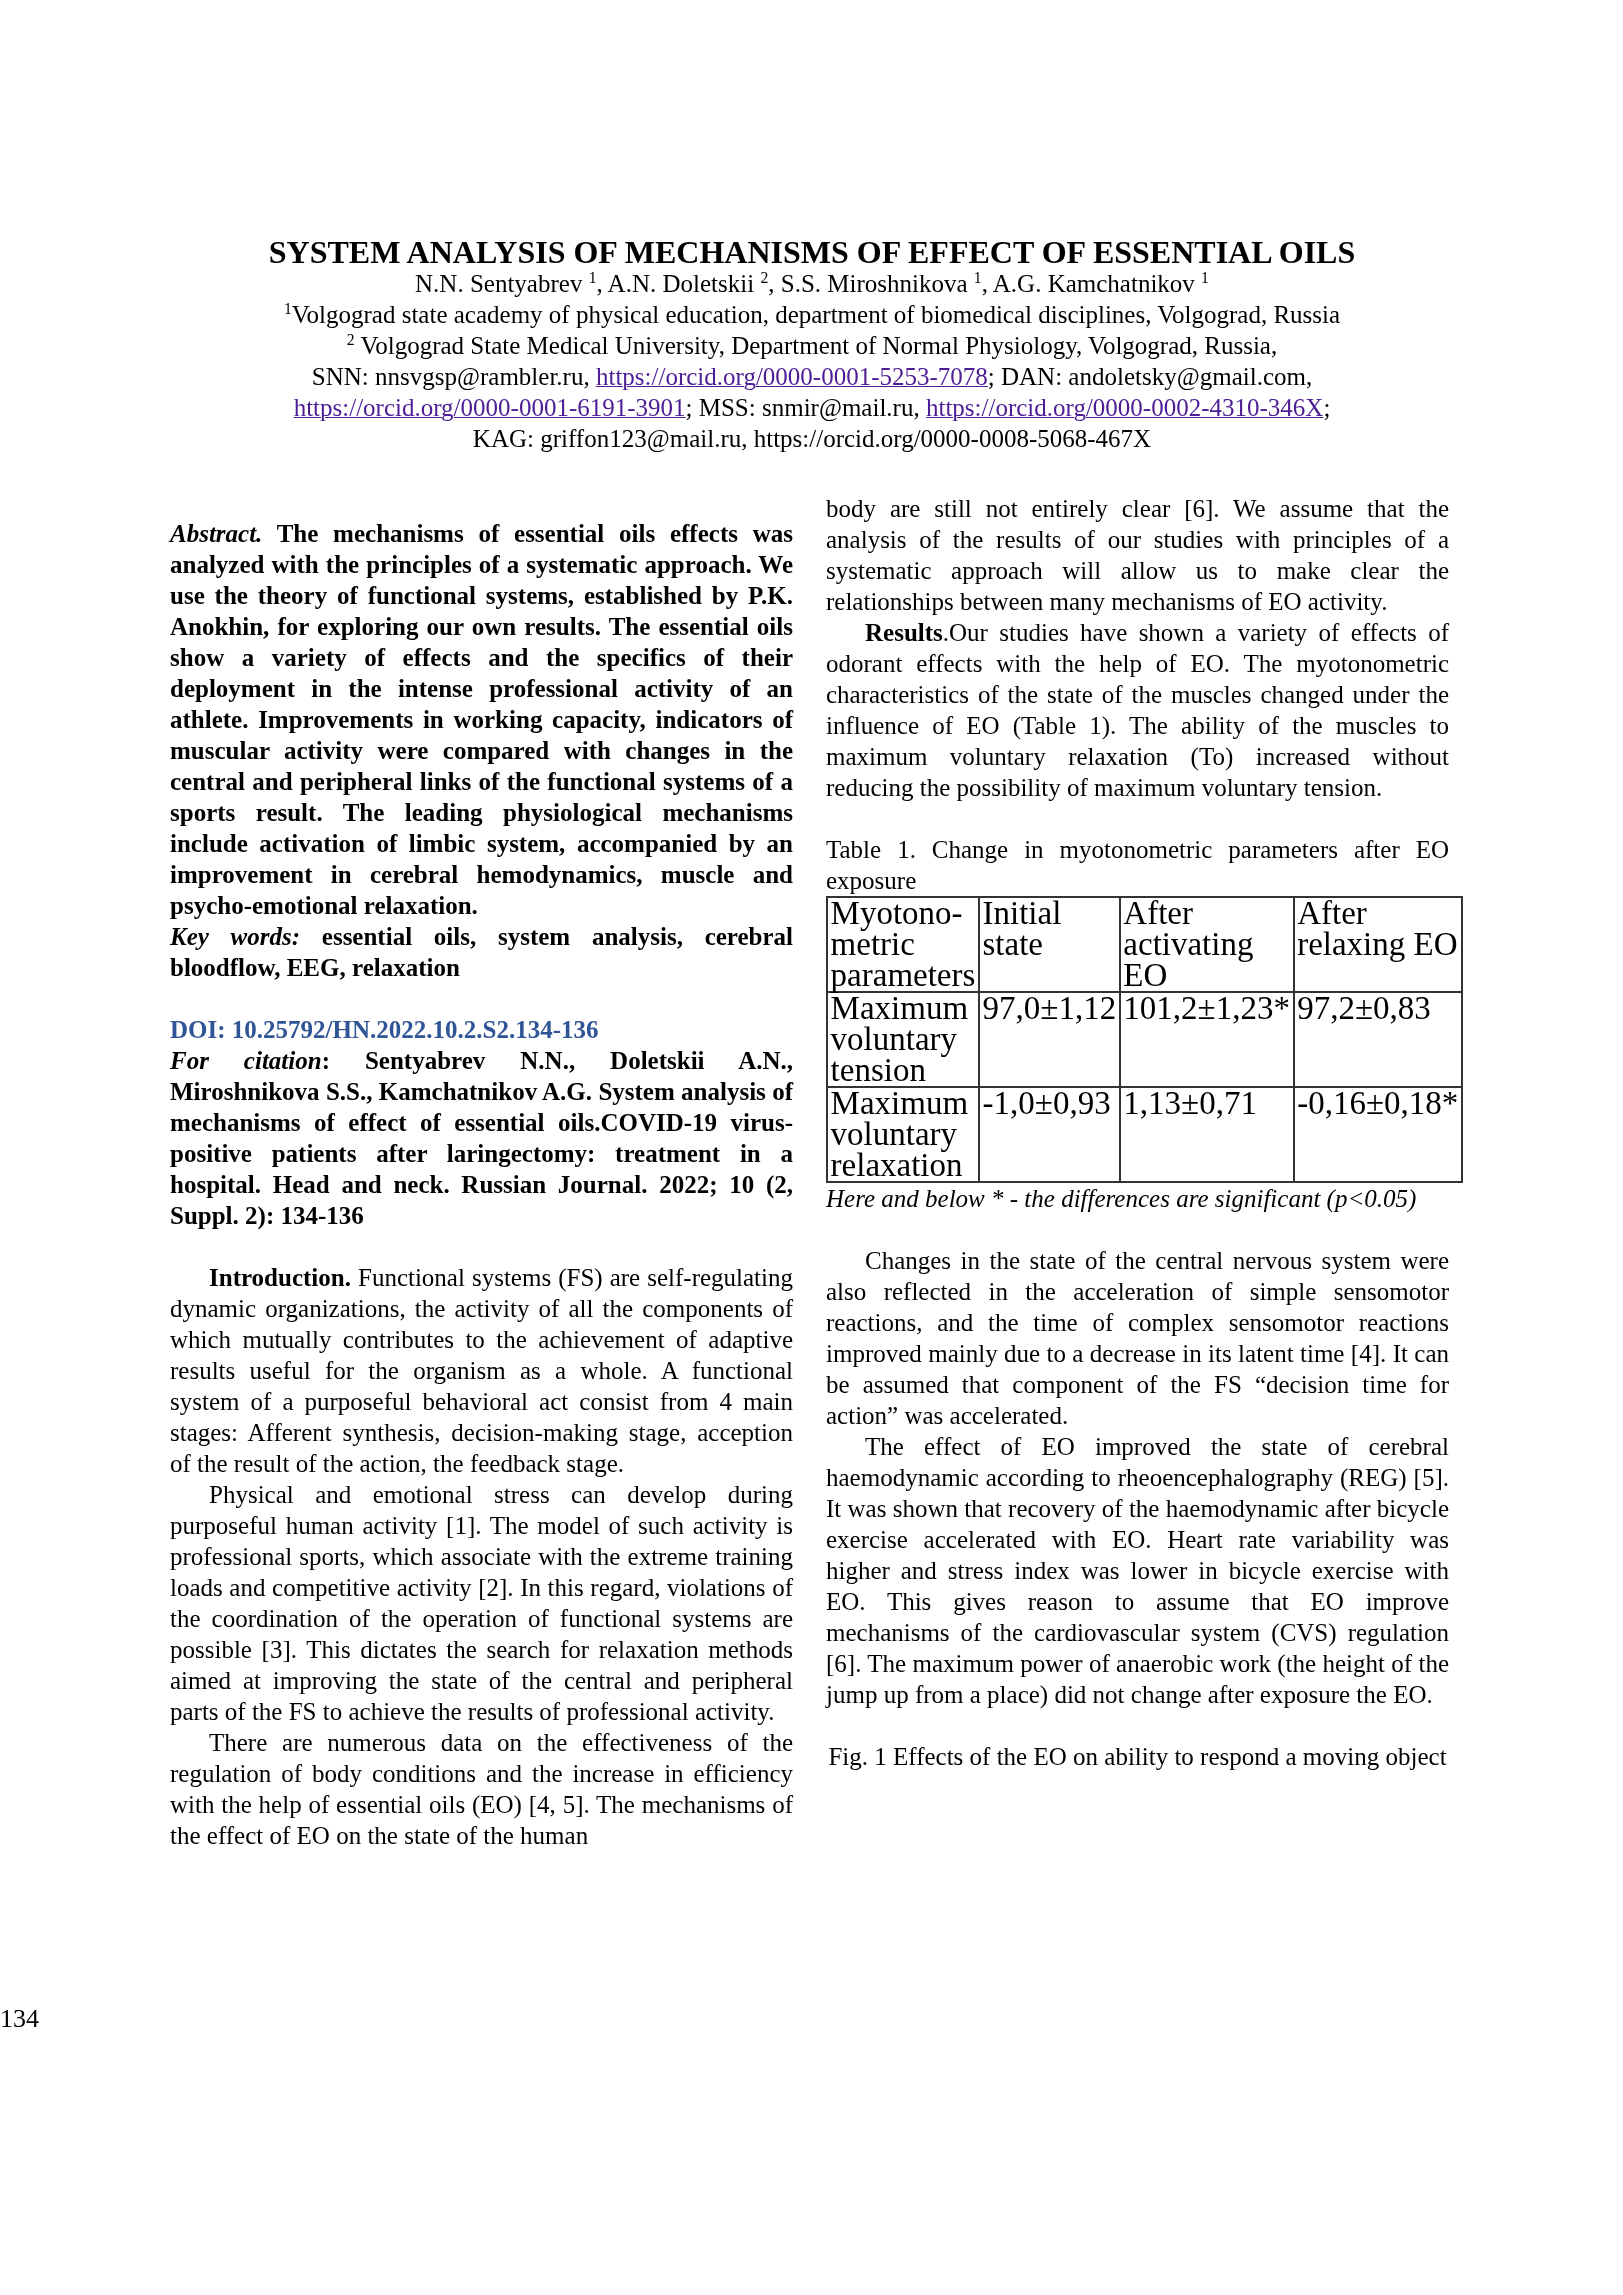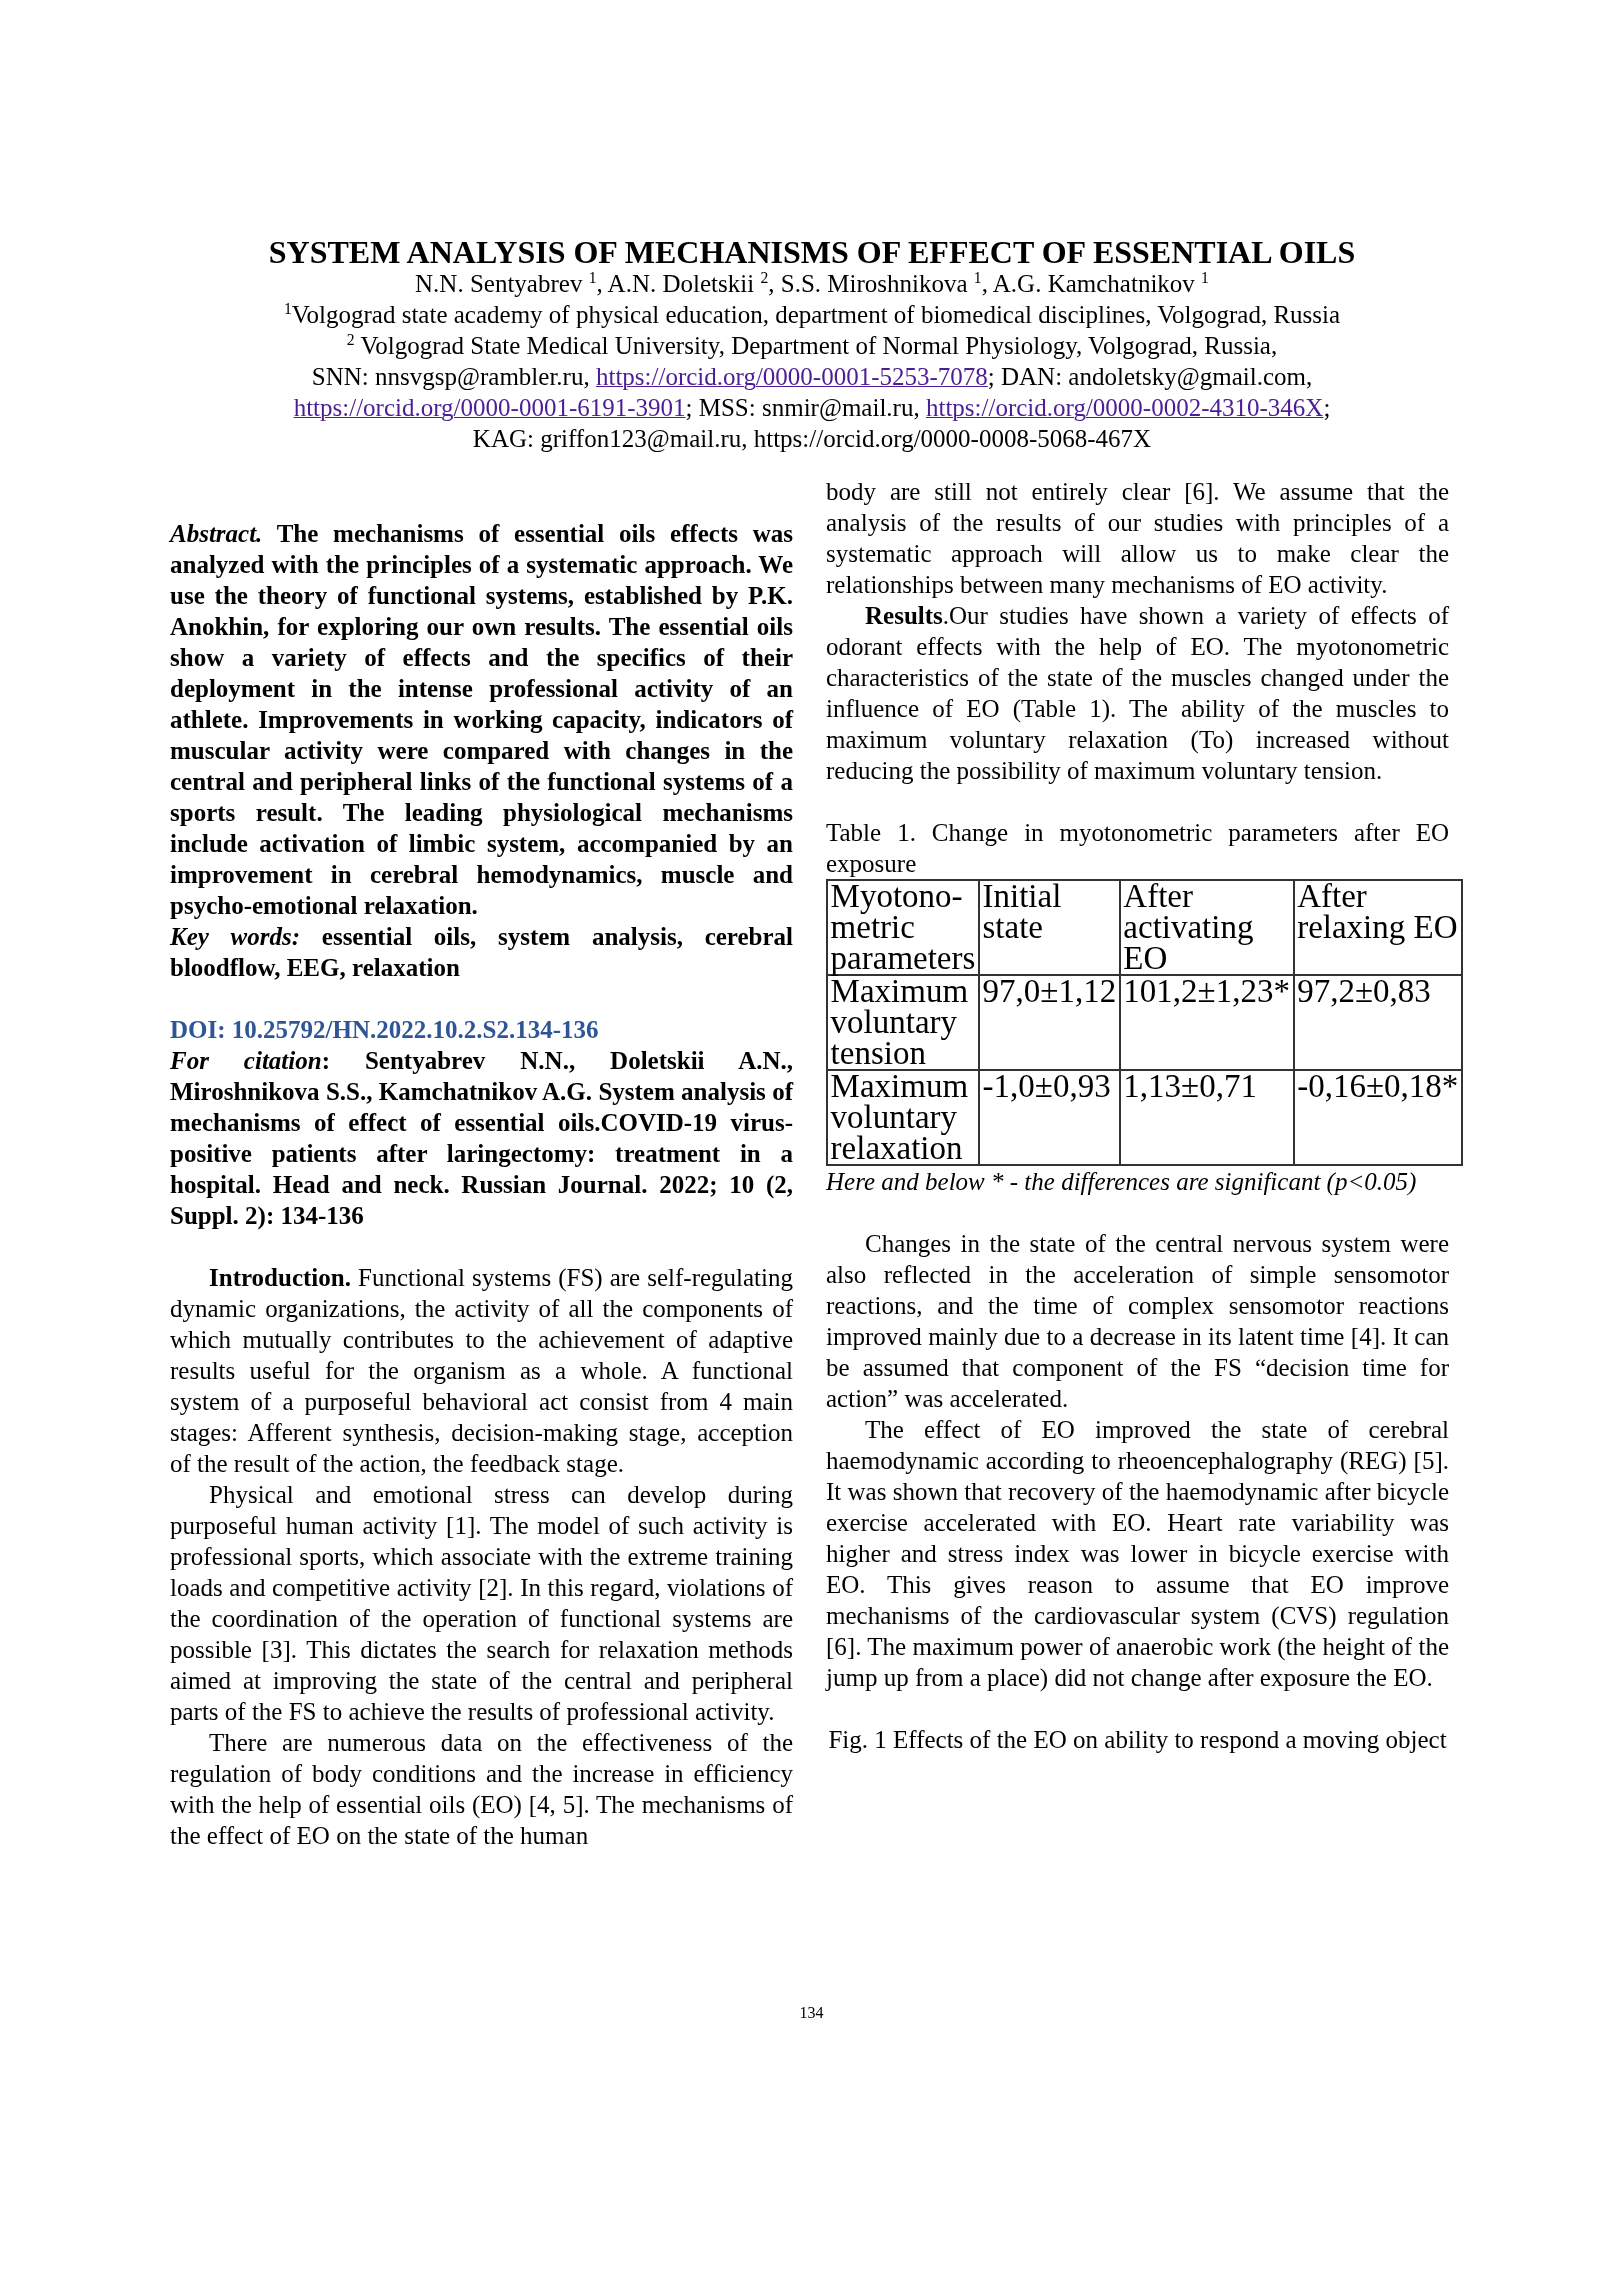--- a/index.html
+++ b/index.html
@@ -11,21 +11,21 @@
   .header {
     position: absolute; left: 131px; top: 237px; width: 1362px;
     text-align: center; font-size: 25px; line-height: 31px;
   }
   .header .title { font-weight: bold; font-size: 32px; }
   .header sup { font-size: 15.7px; vertical-align: 9.2px; line-height: 0; }
   .link { color: #4c1d95; text-decoration: underline; text-decoration-thickness: 1.3px; }
 
   .col { position: absolute; top: 492px; width: 623px; font-size: 25px; line-height: 31px; }
   .col.left { left: 170px; }
-  .col.right { left: 826px; width: 623px; top: 476px; }
+  .col.right { left: 826px; width: 623px; top: 493px; }
 
   .just { text-align: justify; margin: 0; }
   .indent { text-indent: 39px; }
   .bold { font-weight: bold; }
   .ital { font-style: italic; }
 
   .abstract { margin-top: 26px; }
   .doi { color: #2F5597; font-weight: bold; margin-top: 31px; }
   .citation { margin: 0; }
   .intro { margin-top: 31px; }
@@ -42,21 +42,21 @@
   table.myo td.c0 { width: 153px; }
   table.myo td.c1 { width: 122px; }
   table.myo td.c2 { width: 167px; }
   table.myo td.c3 { width: 160px; }
   .note { font-style: italic; margin: 0; }
   .spacer { height: 31px; }
   .fig-caption { margin: 0; text-align: center; }
 
   .page-num {
     position: absolute; top: 2004px; left: 0; width: 1623px;
-    text-align: center; font-size: 16px;
+    text-align: left; font-size: 26px;
   }
 </style>
 </head>
 <body>
 
 <div class="header">
   <div class="title">SYSTEM ANALYSIS OF MECHANISMS OF EFFECT OF ESSENTIAL OILS</div>
   <div>
     <span>N.N. Sentyabrev</span>
     <sup>1</sup>,

